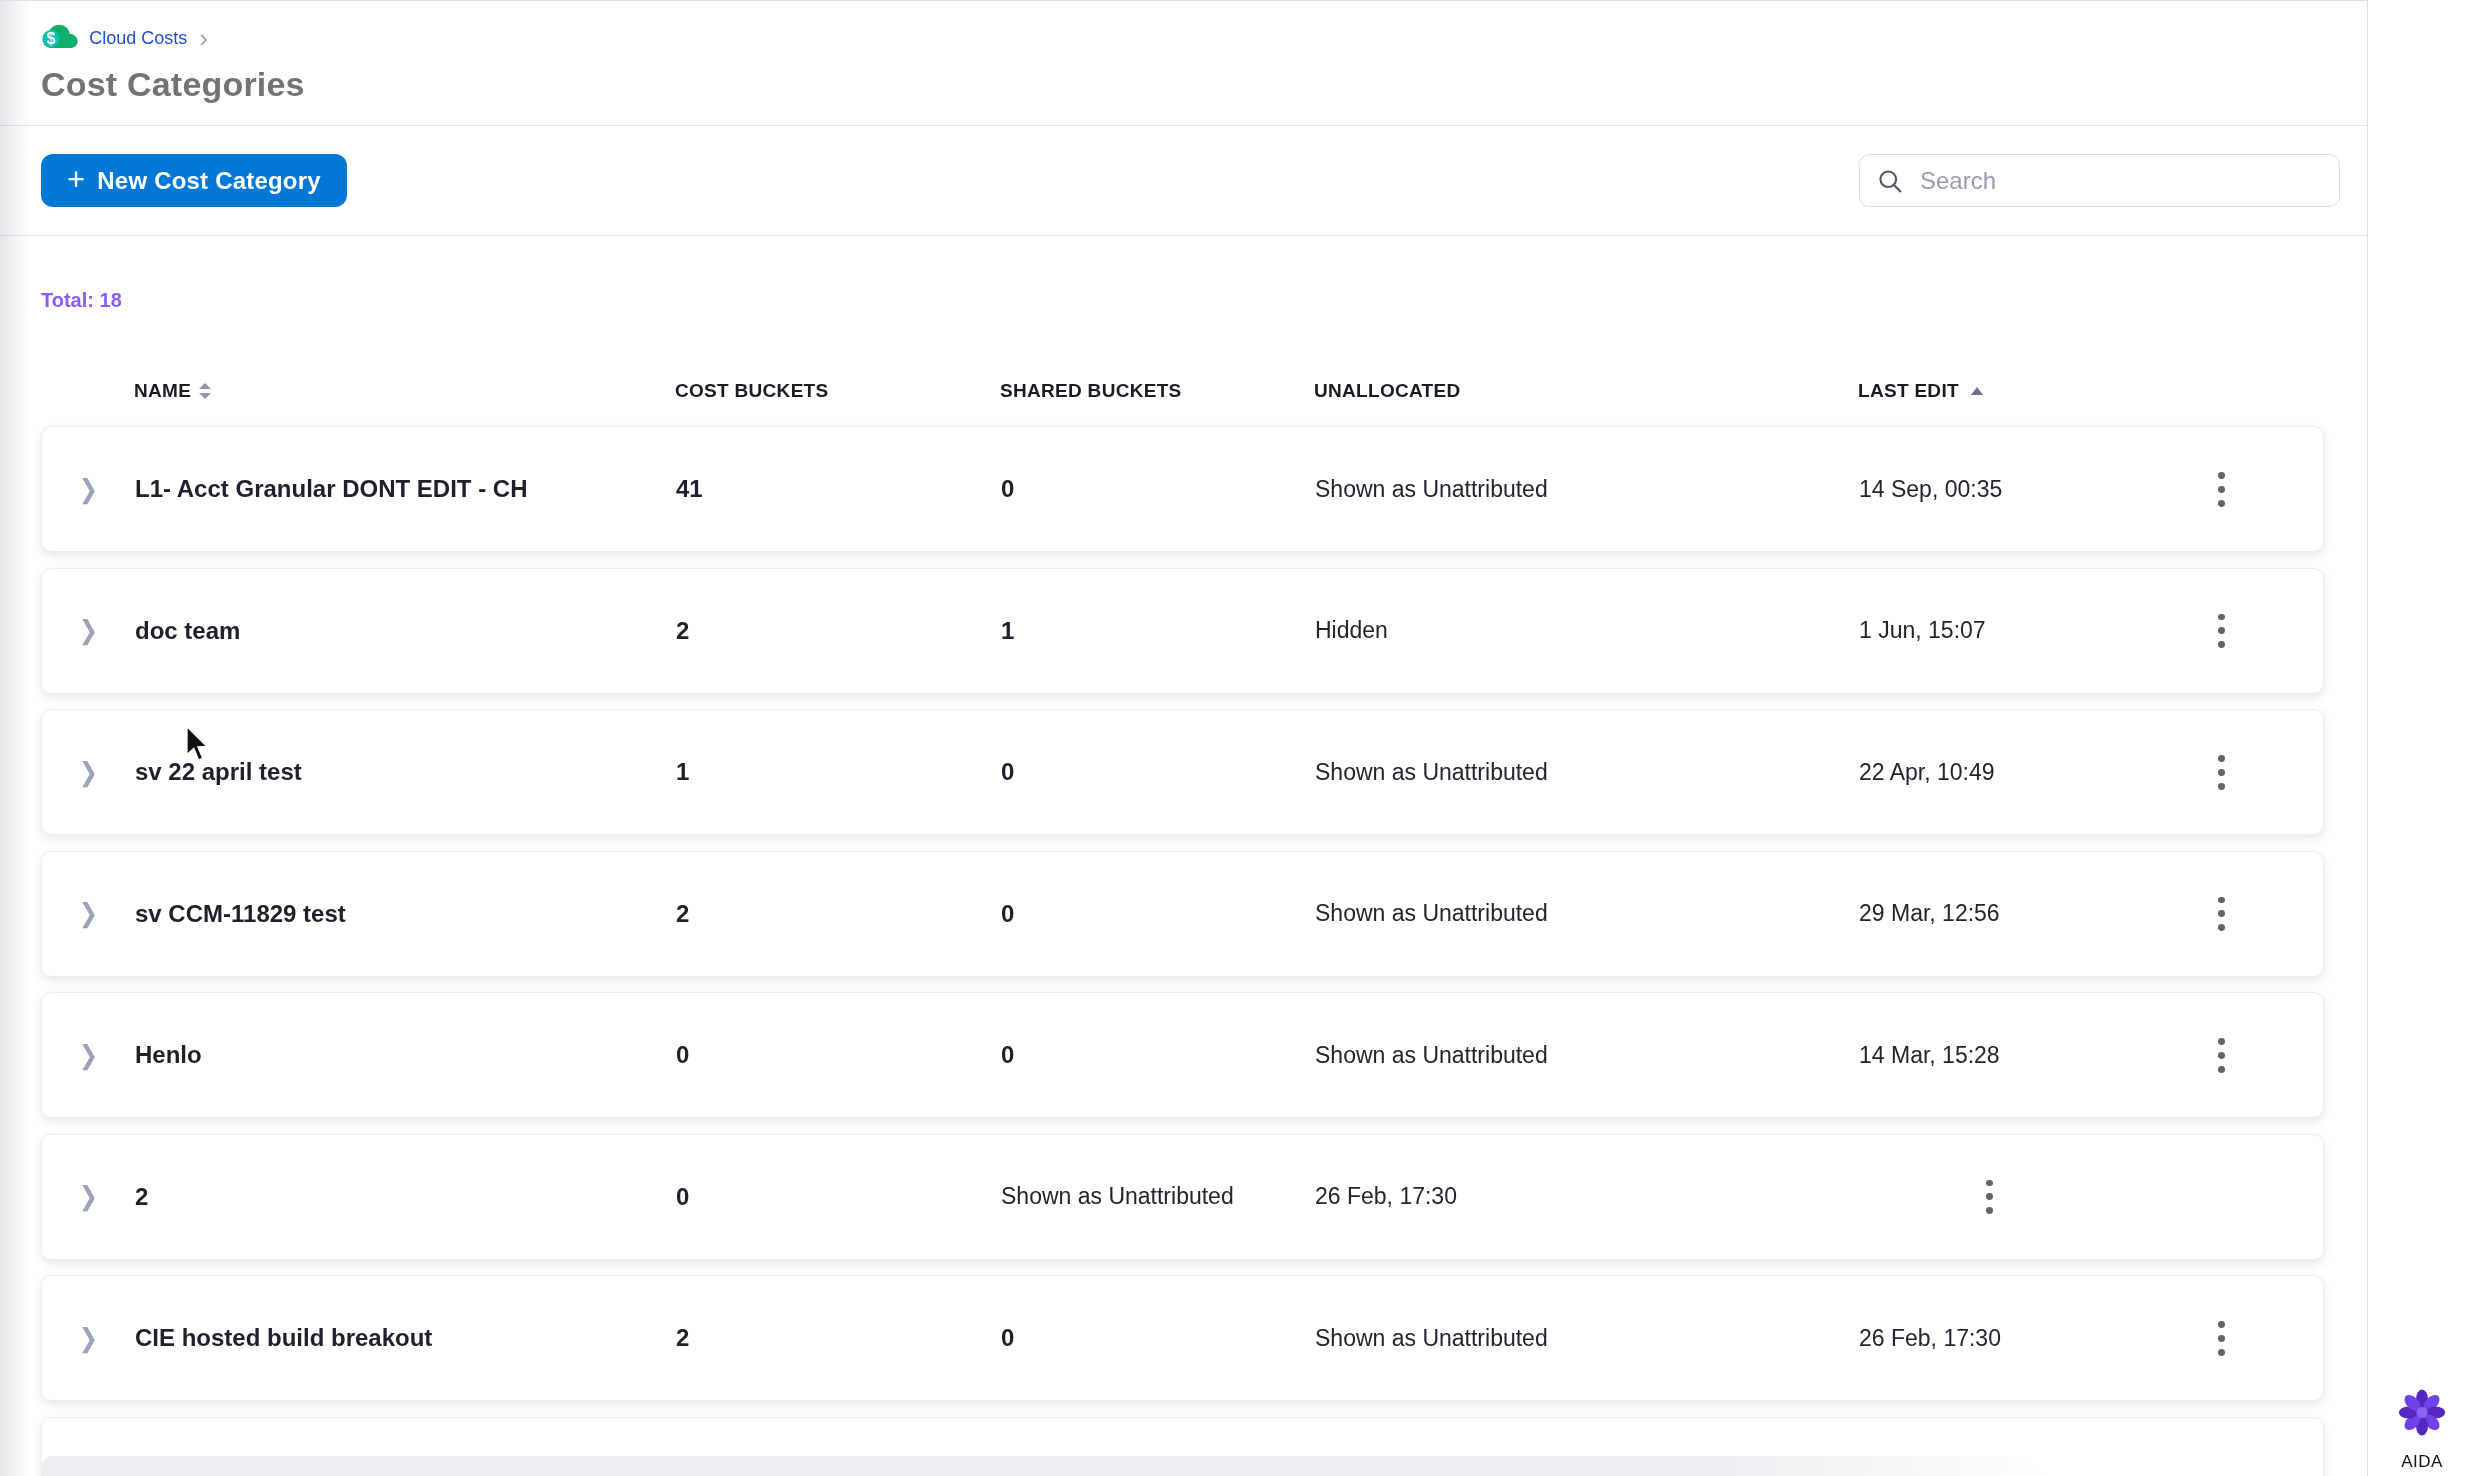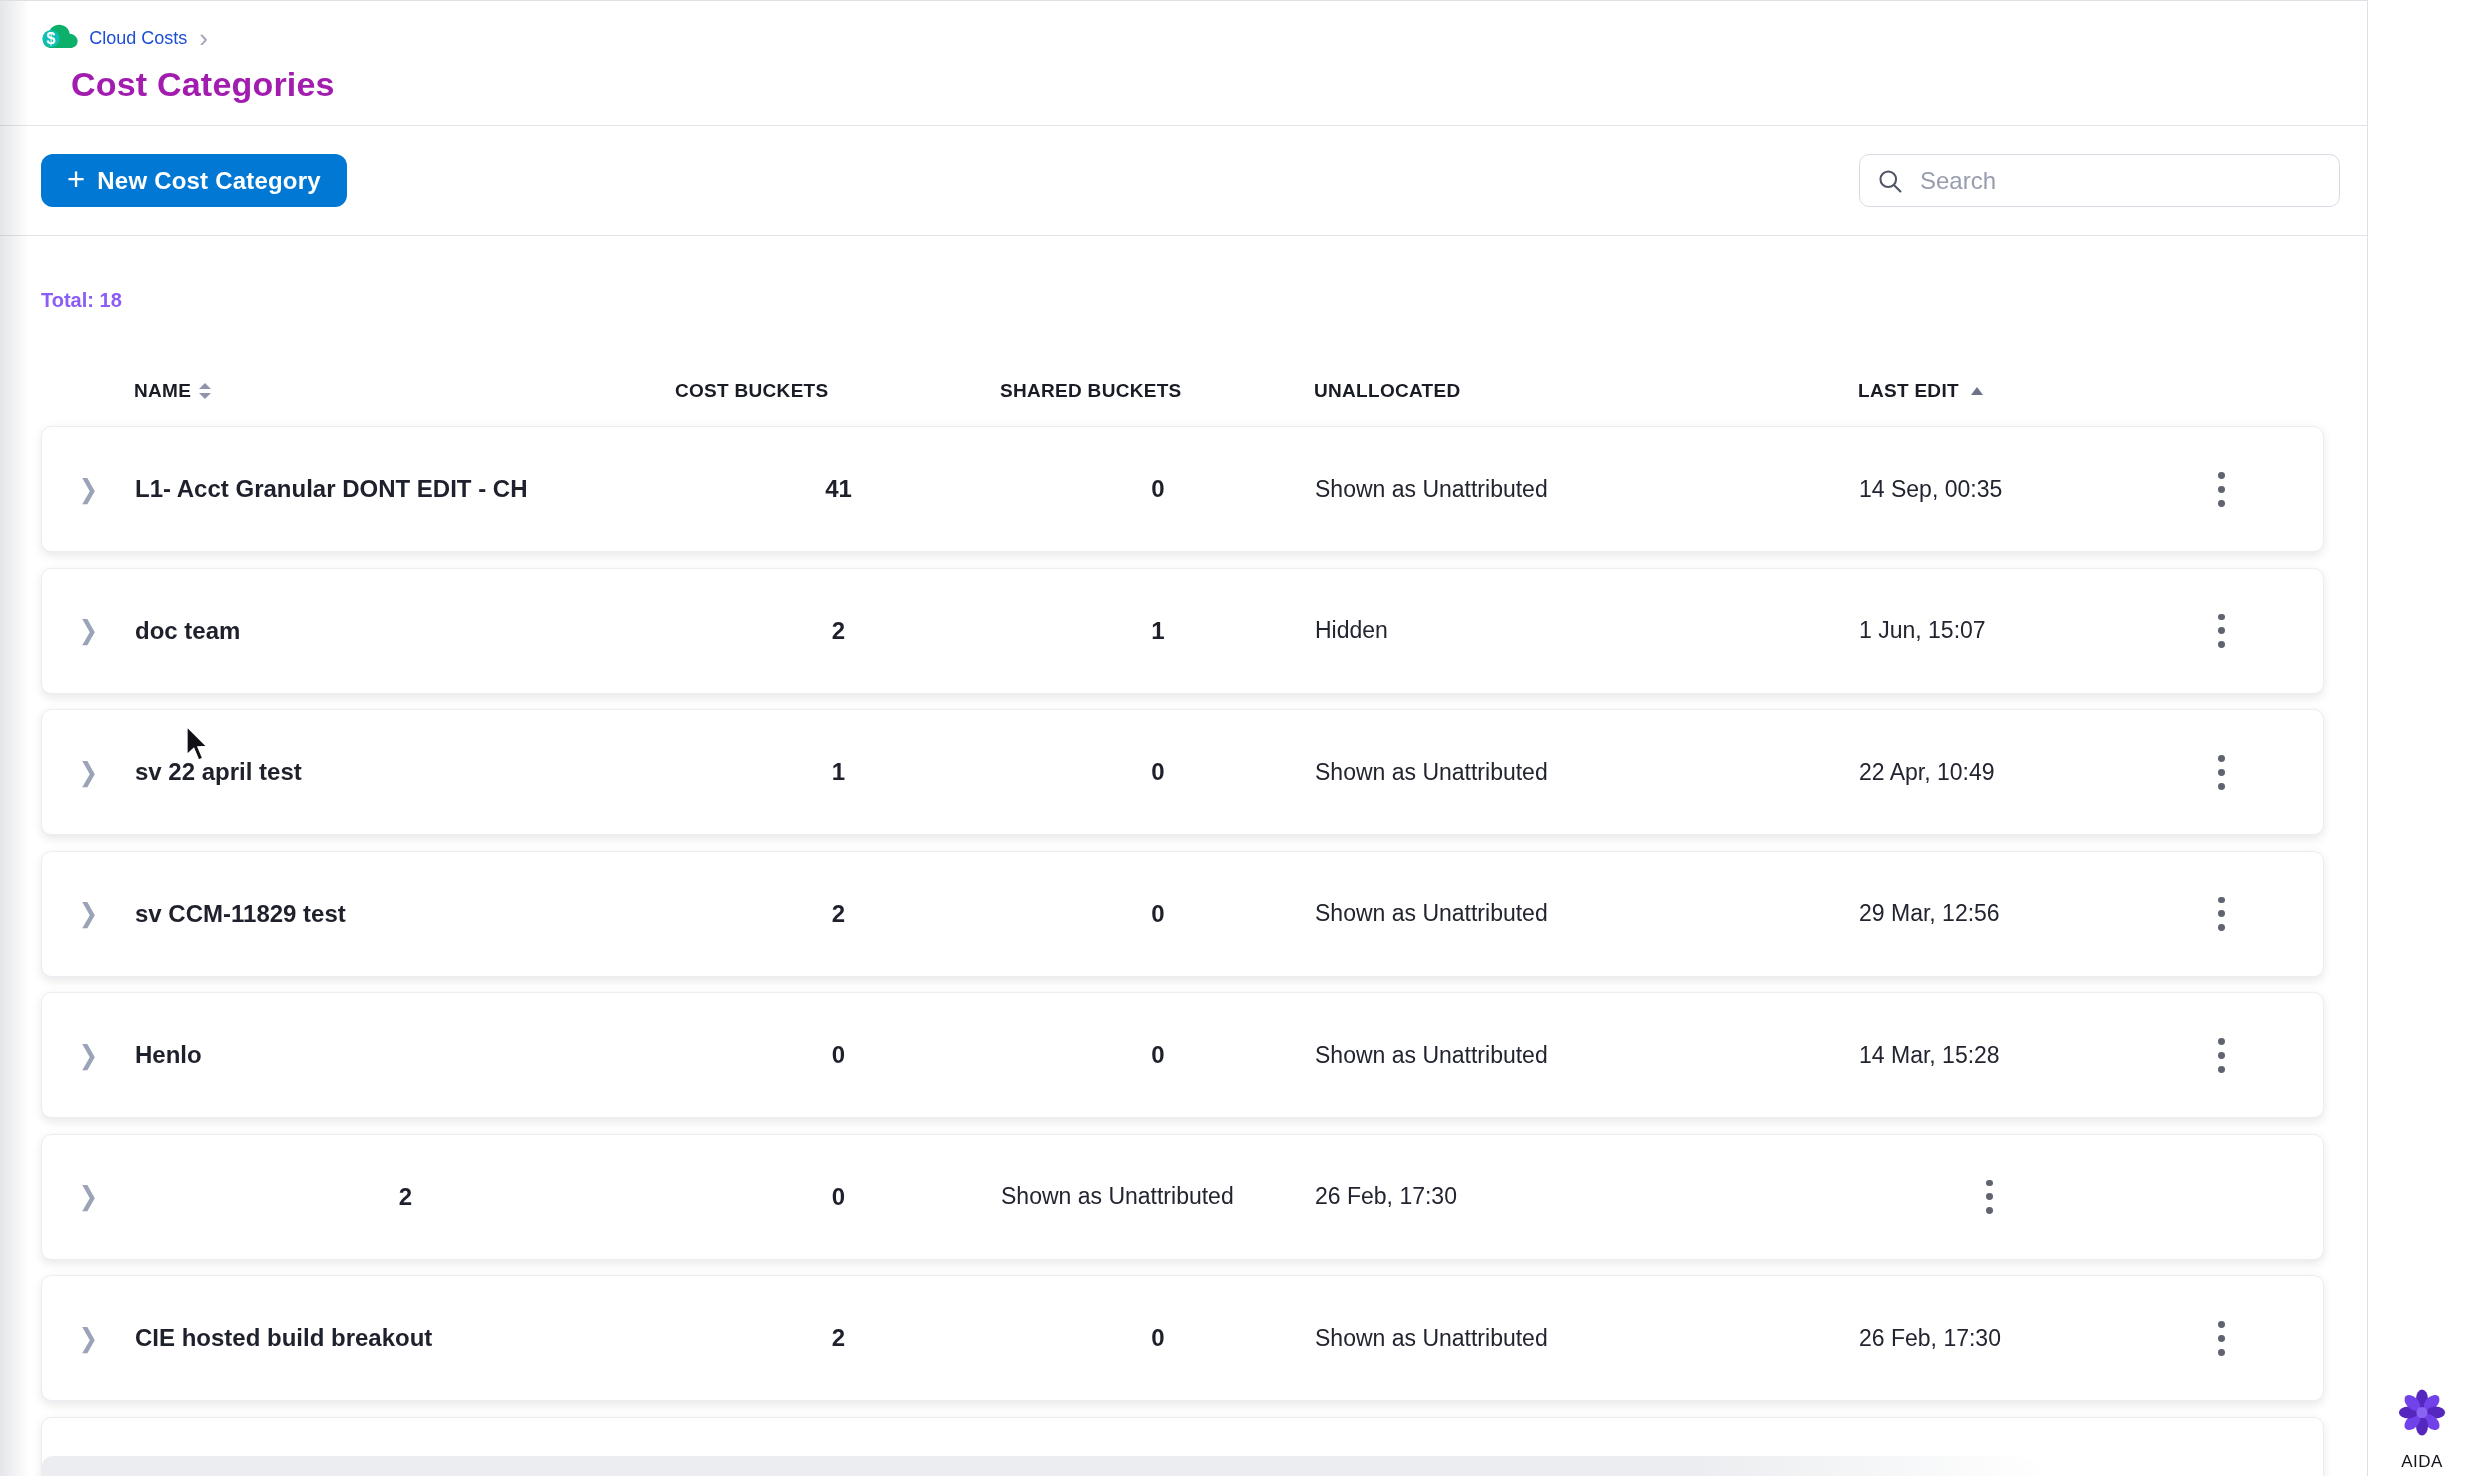--- a/index.html
+++ b/index.html
@@ -22,21 +22,21 @@
   }
   
   .page-header{
     height:125px;border-bottom:1.7px solid #e3e4ea;box-sizing:border-box;
     padding:20.6px 0 0 41px;background:#fff;
   }
   .breadcrumb{display:flex;align-items:center;gap:10.3px;height:33px;}
   .crumb-icon{width:38px;height:27.5px;display:inline-flex;}
   .crumb-link{font-size:18px;color:#1d4ed8;cursor:pointer;text-align:center;}
   .crumb-sep{font-size:26px;color:#9fa4b5;margin-left:1.7px;line-height:1;}
-  .page-title{font-size:34px;font-weight:700;color:#a21caf;margin-top:10.3px;letter-spacing:0.2px;margin-left:30px;}
+  .page-title{font-size:34px;font-weight:700;color:#737373;margin-top:10.3px;letter-spacing:0.2px;}
   
   .toolbar{
     height:110px;border-bottom:1.7px solid #e3e4ea;box-sizing:border-box;
     display:flex;align-items:center;justify-content:space-between;
     padding:0 27.5px 0 41px;background:#fff;
   }
   .btn-new{
     display:inline-flex;align-items:center;gap:12px;
     background:#0278D5;color:#fff;border:none;border-radius:12px;
     height:53px;padding:0 26px;font-size:24px;font-weight:700;
@@ -72,21 +72,21 @@
   .rows{margin:16.3px 0 0 41px;width:2283px;}
   .card{
     position:relative;height:126px;margin-bottom:15.5px;width:2283px;box-sizing:border-box;
     background:#fff;border:0.9px solid #ecedf2;border-radius:10.3px;
     box-shadow:0 3.4px 8.6px rgba(96,97,112,0.14);
     cursor:pointer;overflow:hidden;
   }
   .card .grid{height:100%;}
   .chev{justify-self:center;color:#9ba3b8;font-size:23px;font-weight:700;transform:scaleY(1.15);}
   .cell-name{font-size:24px;font-weight:700;color:#1e202c;white-space:nowrap;}
-  .cell-num{font-size:24px;font-weight:700;color:#1e202c;text-align:center;}
+  .cell-num{font-size:24px;font-weight:700;color:#1e202c;}
   .cell-text{font-size:23px;color:#22242f;white-space:nowrap;}
   .kebab{display:flex;flex-direction:column;gap:6.9px;align-items:center;justify-self:center;padding:12px;margin-right:31px;cursor:pointer;}
   .kebab i{width:6.9px;height:6.9px;border-radius:50%;background:#60646f;display:block;}
   .card.partial{margin-top:8.6px;height:137px;border-radius:10.3px 10.3px 0 0;}
   .card.partial .shade{
     position:absolute;left:0;top:38px;height:112px;width:2011px;
     background:linear-gradient(to right,#ebedf0 0%,#ebedf0 82%,rgba(235,237,240,0) 100%);
     border-radius:10.3px 41px 0 0;
   }
   .card.partial .grid{position:relative;align-items:flex-start;padding-top:86px;}

